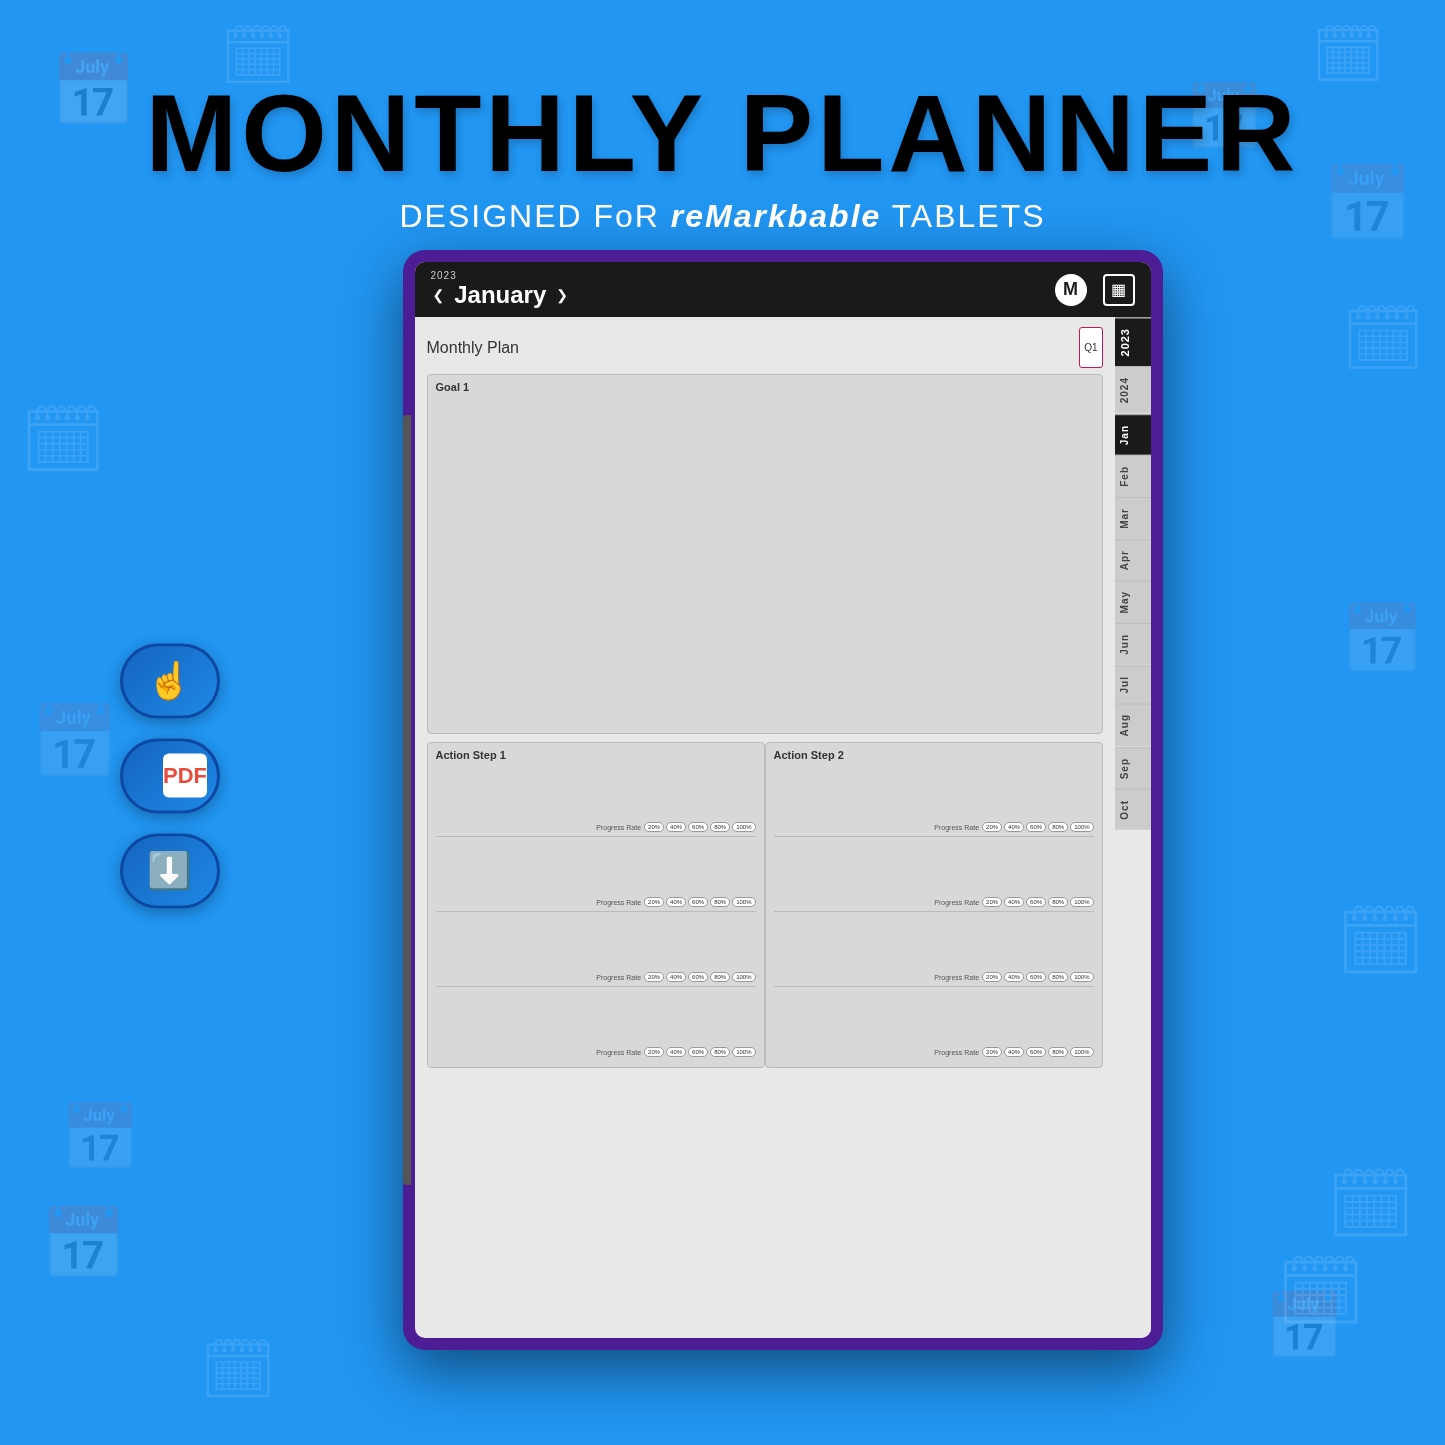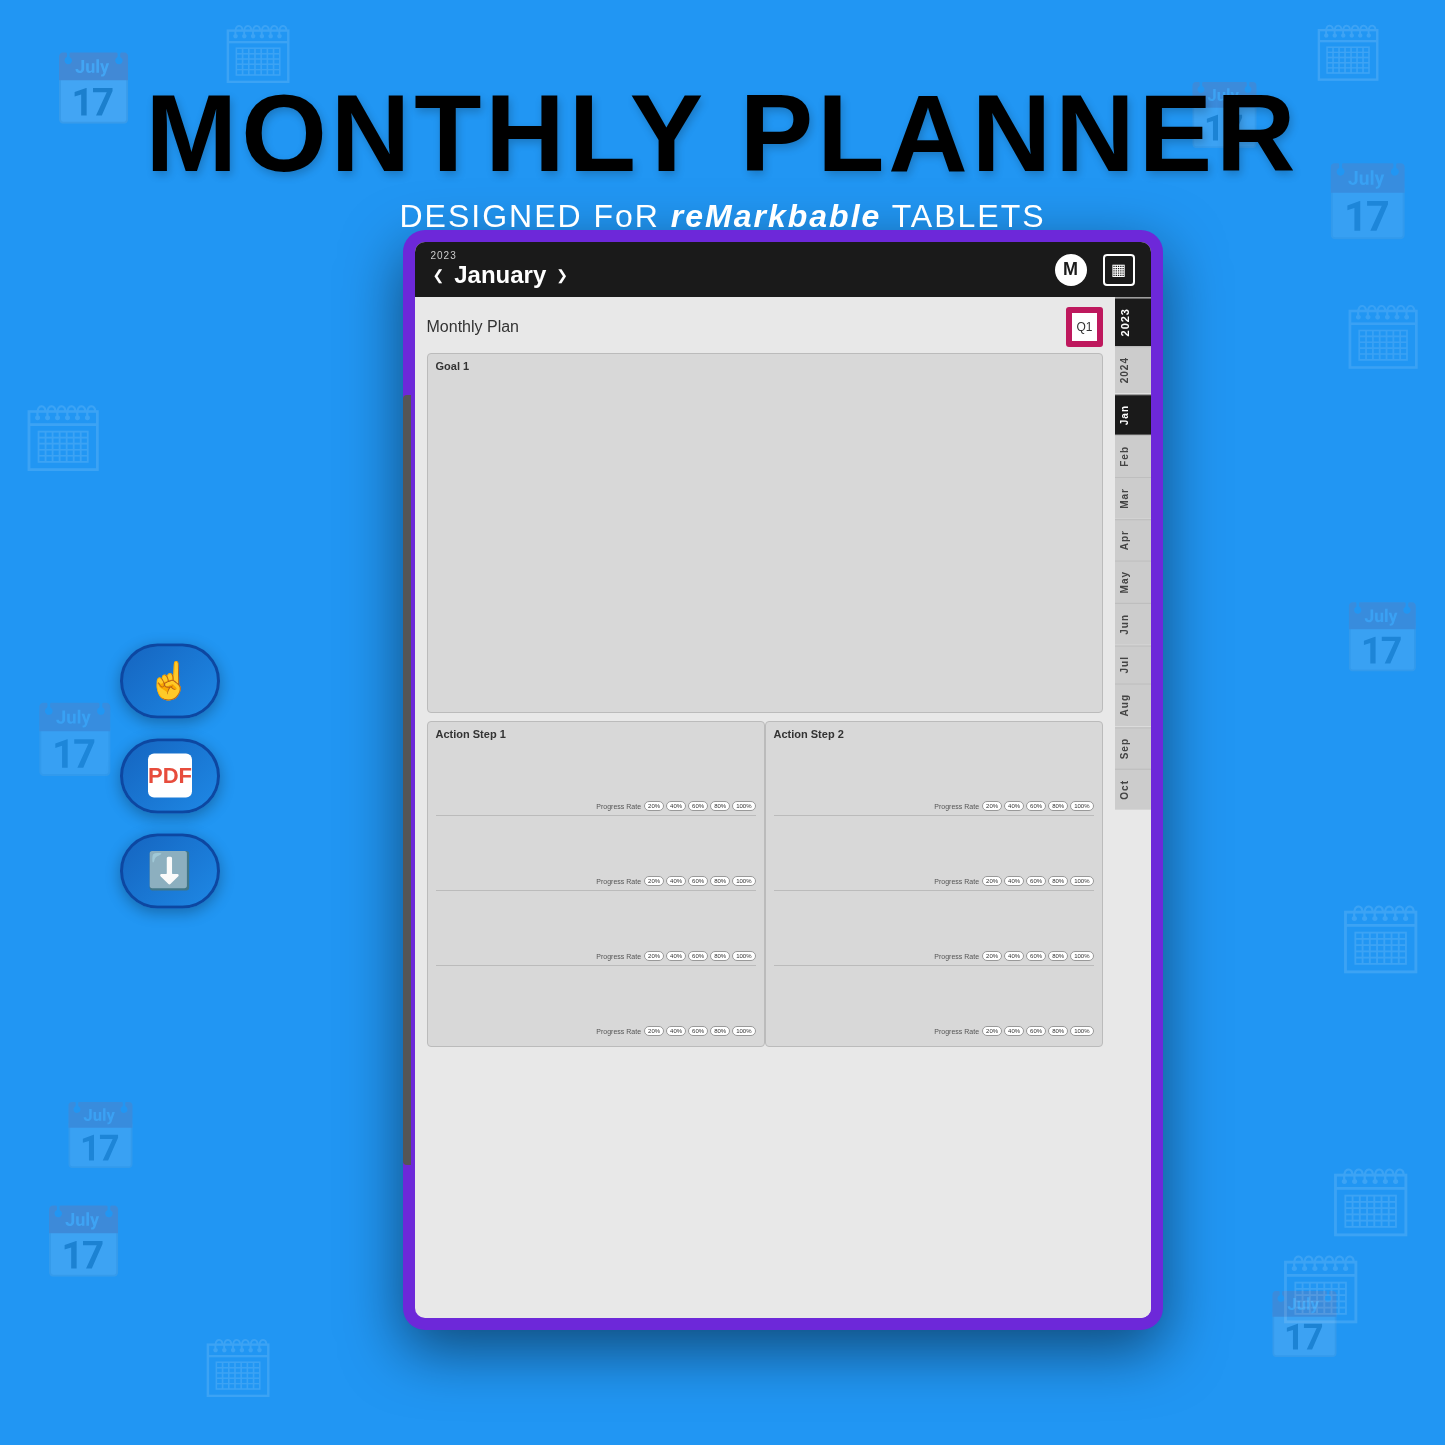--- a/index.html
+++ b/index.html
@@ -52,25 +52,26 @@
       top: 230px;
       left: 180px;
       right: 60px;
       bottom: 20px;
       display: flex;
       justify-content: center;
     }
     .device {
       width: 760px;
       height: 1100px;
-      background: #6d28d9;
+      background: #4c1d95;
       border-radius: 22px;
       padding: 12px;
       box-shadow: 0 20px 60px rgba(0,0,0,0.5);
       position: relative;
+      margin-top: 20px;
     }
     .device-screen {
       width: 100%;
       height: 100%;
       background: #e8e8e8;
       border-radius: 10px;
       overflow: hidden;
       display: flex;
       flex-direction: column;
     }
@@ -138,24 +139,24 @@
       justify-content: space-between;
       align-items: center;
       margin-bottom: 6px;
     }
     .section-label {
       font-size: 16px;
       color: #333;
     }
     .q1-badge {
       background: #fff;
-      border: 6px solid #be185d;
+      border: 1px solid #be185d;
       border-radius: 3px;
-      font-size: 12px;
-      padding: 7px 4px;
+      font-size: 10px;
+      padding: 14px 4px;
       color: #333;
     }
 
     
     .goals-row {
       display: flex;
       gap: 8px;
       margin-bottom: 8px;
     }
     .goal-box {
@@ -337,21 +338,21 @@
   <div class="main-title">MONTHLY PLANNER</div>
   <div class="subtitle">
     <span>DESIGNED FoR </span><span class="italic-bold" style="font-weight:900;font-style:italic;text-align:center;">reMarkbable</span><span> TABLETS</span>
   </div>
 </div>
 
 <div class="left-buttons">
   <div class="circle-btn circle-btn-wide" style="width:100px;height:75px;">
     <span class="btn-icon">☝️</span>
   </div>
-  <div class="circle-btn circle-btn-wide" style="width:100px;height:75px;">
+  <div class="circle-btn circle-btn-wide" style="width:100px;height:75px;justify-content:flex-end;">
     <div class="btn-icon-pdf-bg">
       <span style="color:#e74c3c;font-size:22px;font-weight:bold;">PDF</span>
     </div>
   </div>
   <div class="circle-btn circle-btn-wide" style="width:100px;height:75px;">
     <span class="btn-icon">⬇️</span>
   </div>
 </div>
 
 <div class="device-wrapper">

